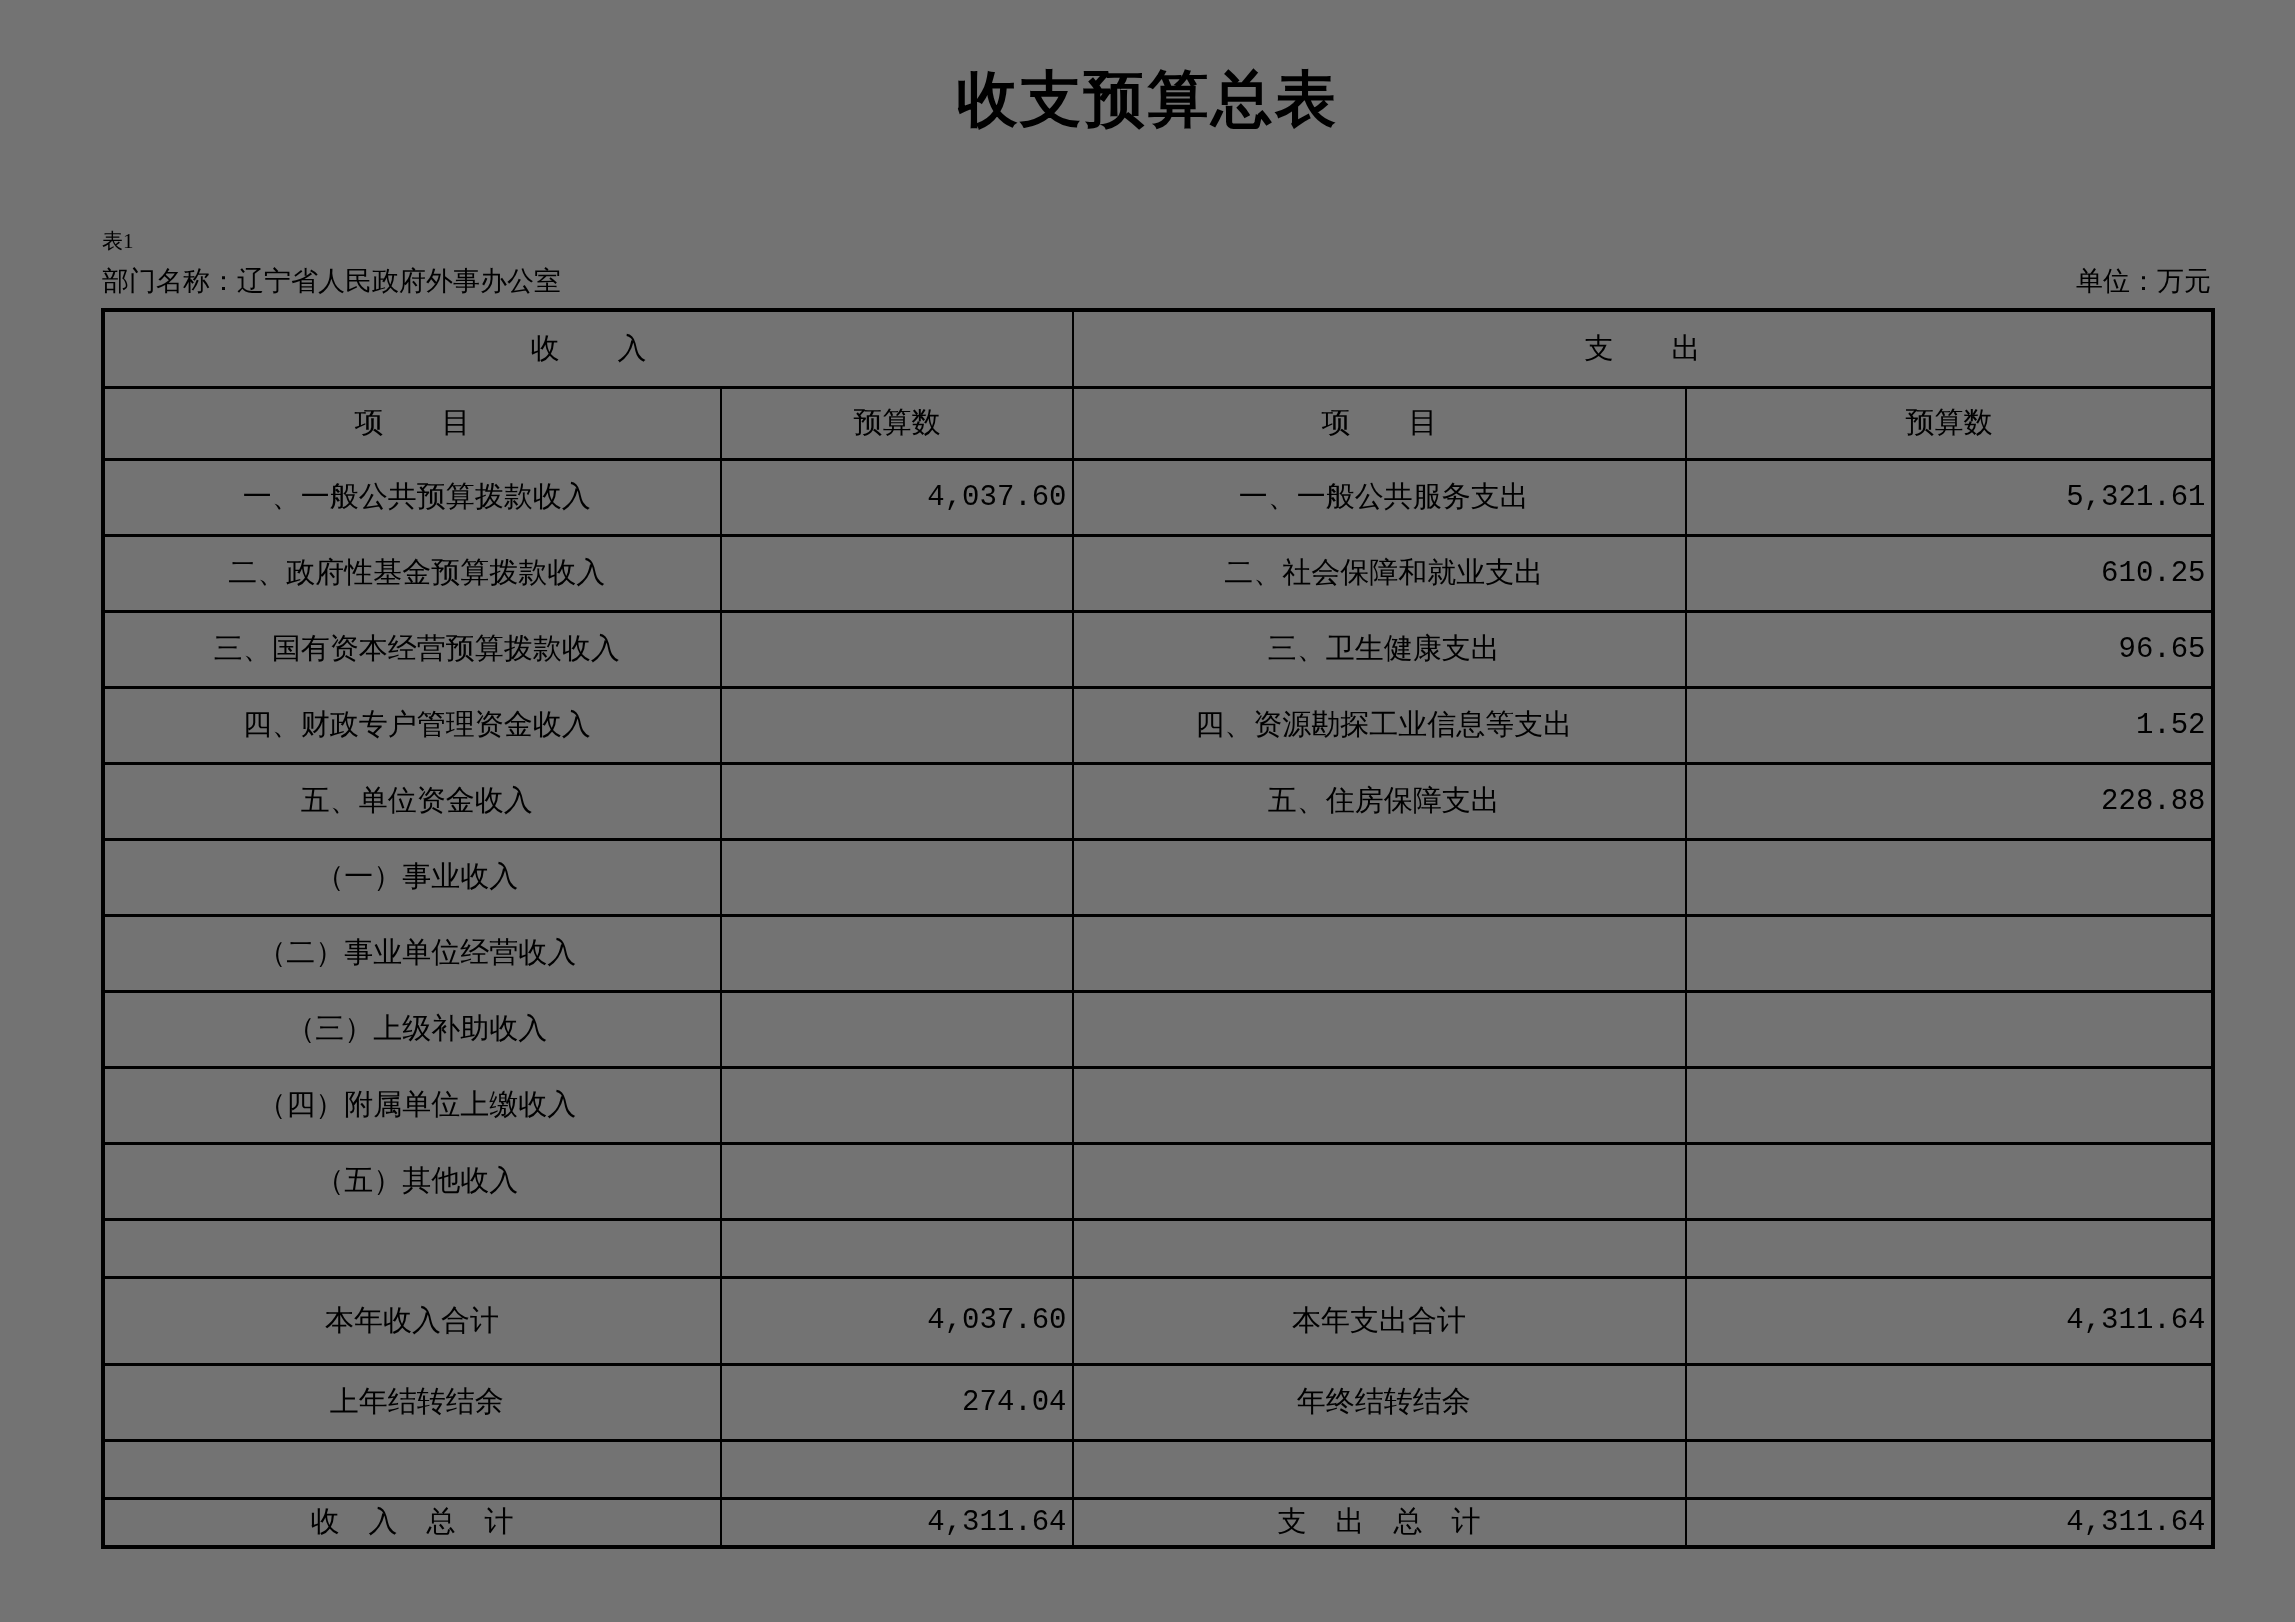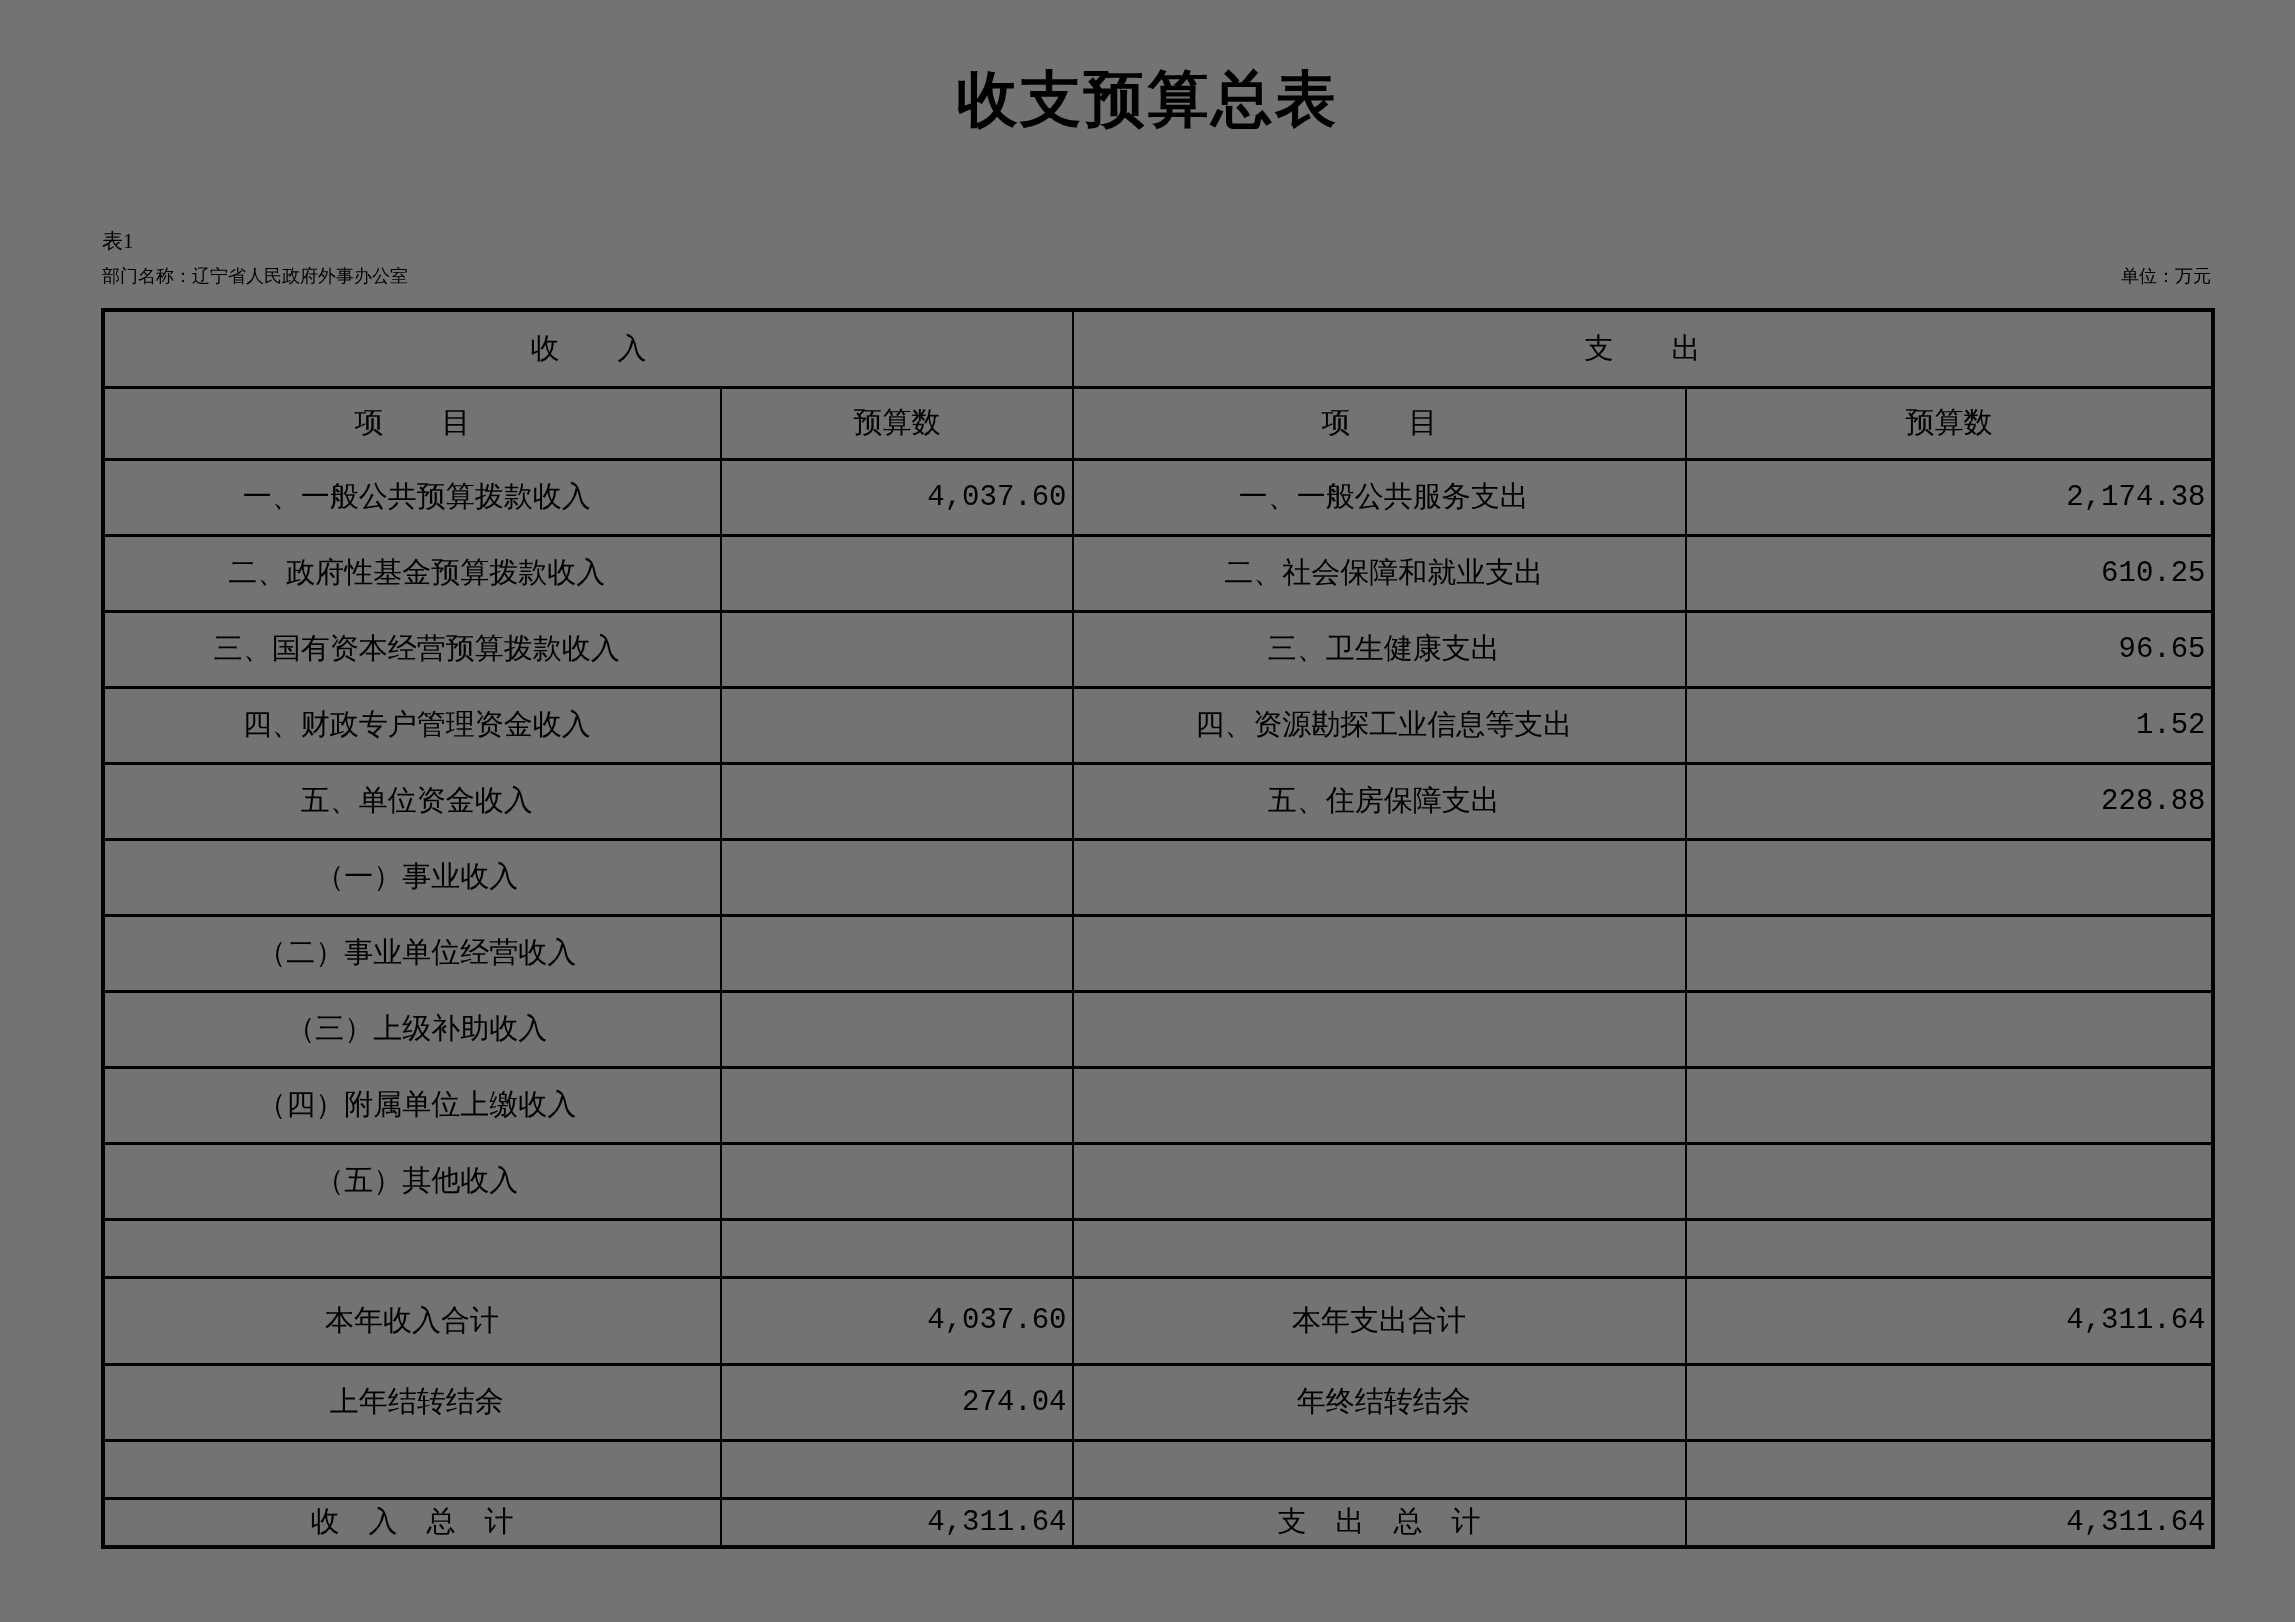--- a/index.html
+++ b/index.html
@@ -34,21 +34,21 @@
     font-size: 21px;
     line-height: 1.1;
   }
   .meta-row {
     position: absolute;
     left: 102px;
     top: 267px;
     width: 2109px;
     display: flex;
     justify-content: space-between;
-    font-size: 18px;
+    font-size: 27px;
     line-height: 1.1;
   }
   table.budget {
     position: absolute;
     left: 101px;
     top: 308px;
     width: 2109px;
     border-collapse: collapse;
     table-layout: fixed;
     border: 4.1px solid #000;
@@ -110,21 +110,21 @@
       <th class="col-hdr">项　　目</th>
       <th class="col-hdr">预算数</th>
       <th class="col-hdr">项　　目</th>
       <th class="col-hdr">预算数</th>
     </tr>
 
     <tr class="r-std">
       <td class="item">一、一般公共预算拨款收入</td>
       <td class="val">4,037.60</td>
       <td class="item">一、一般公共服务支出</td>
-      <td class="val">2,174.38</td>
+      <td class="val">5,321.61</td>
     </tr>
 
     <tr class="r-std">
       <td class="item">二、政府性基金预算拨款收入</td>
       <td class="val"></td>
       <td class="item">二、社会保障和就业支出</td>
       <td class="val">610.25</td>
     </tr>
 
     <tr class="r-std">

